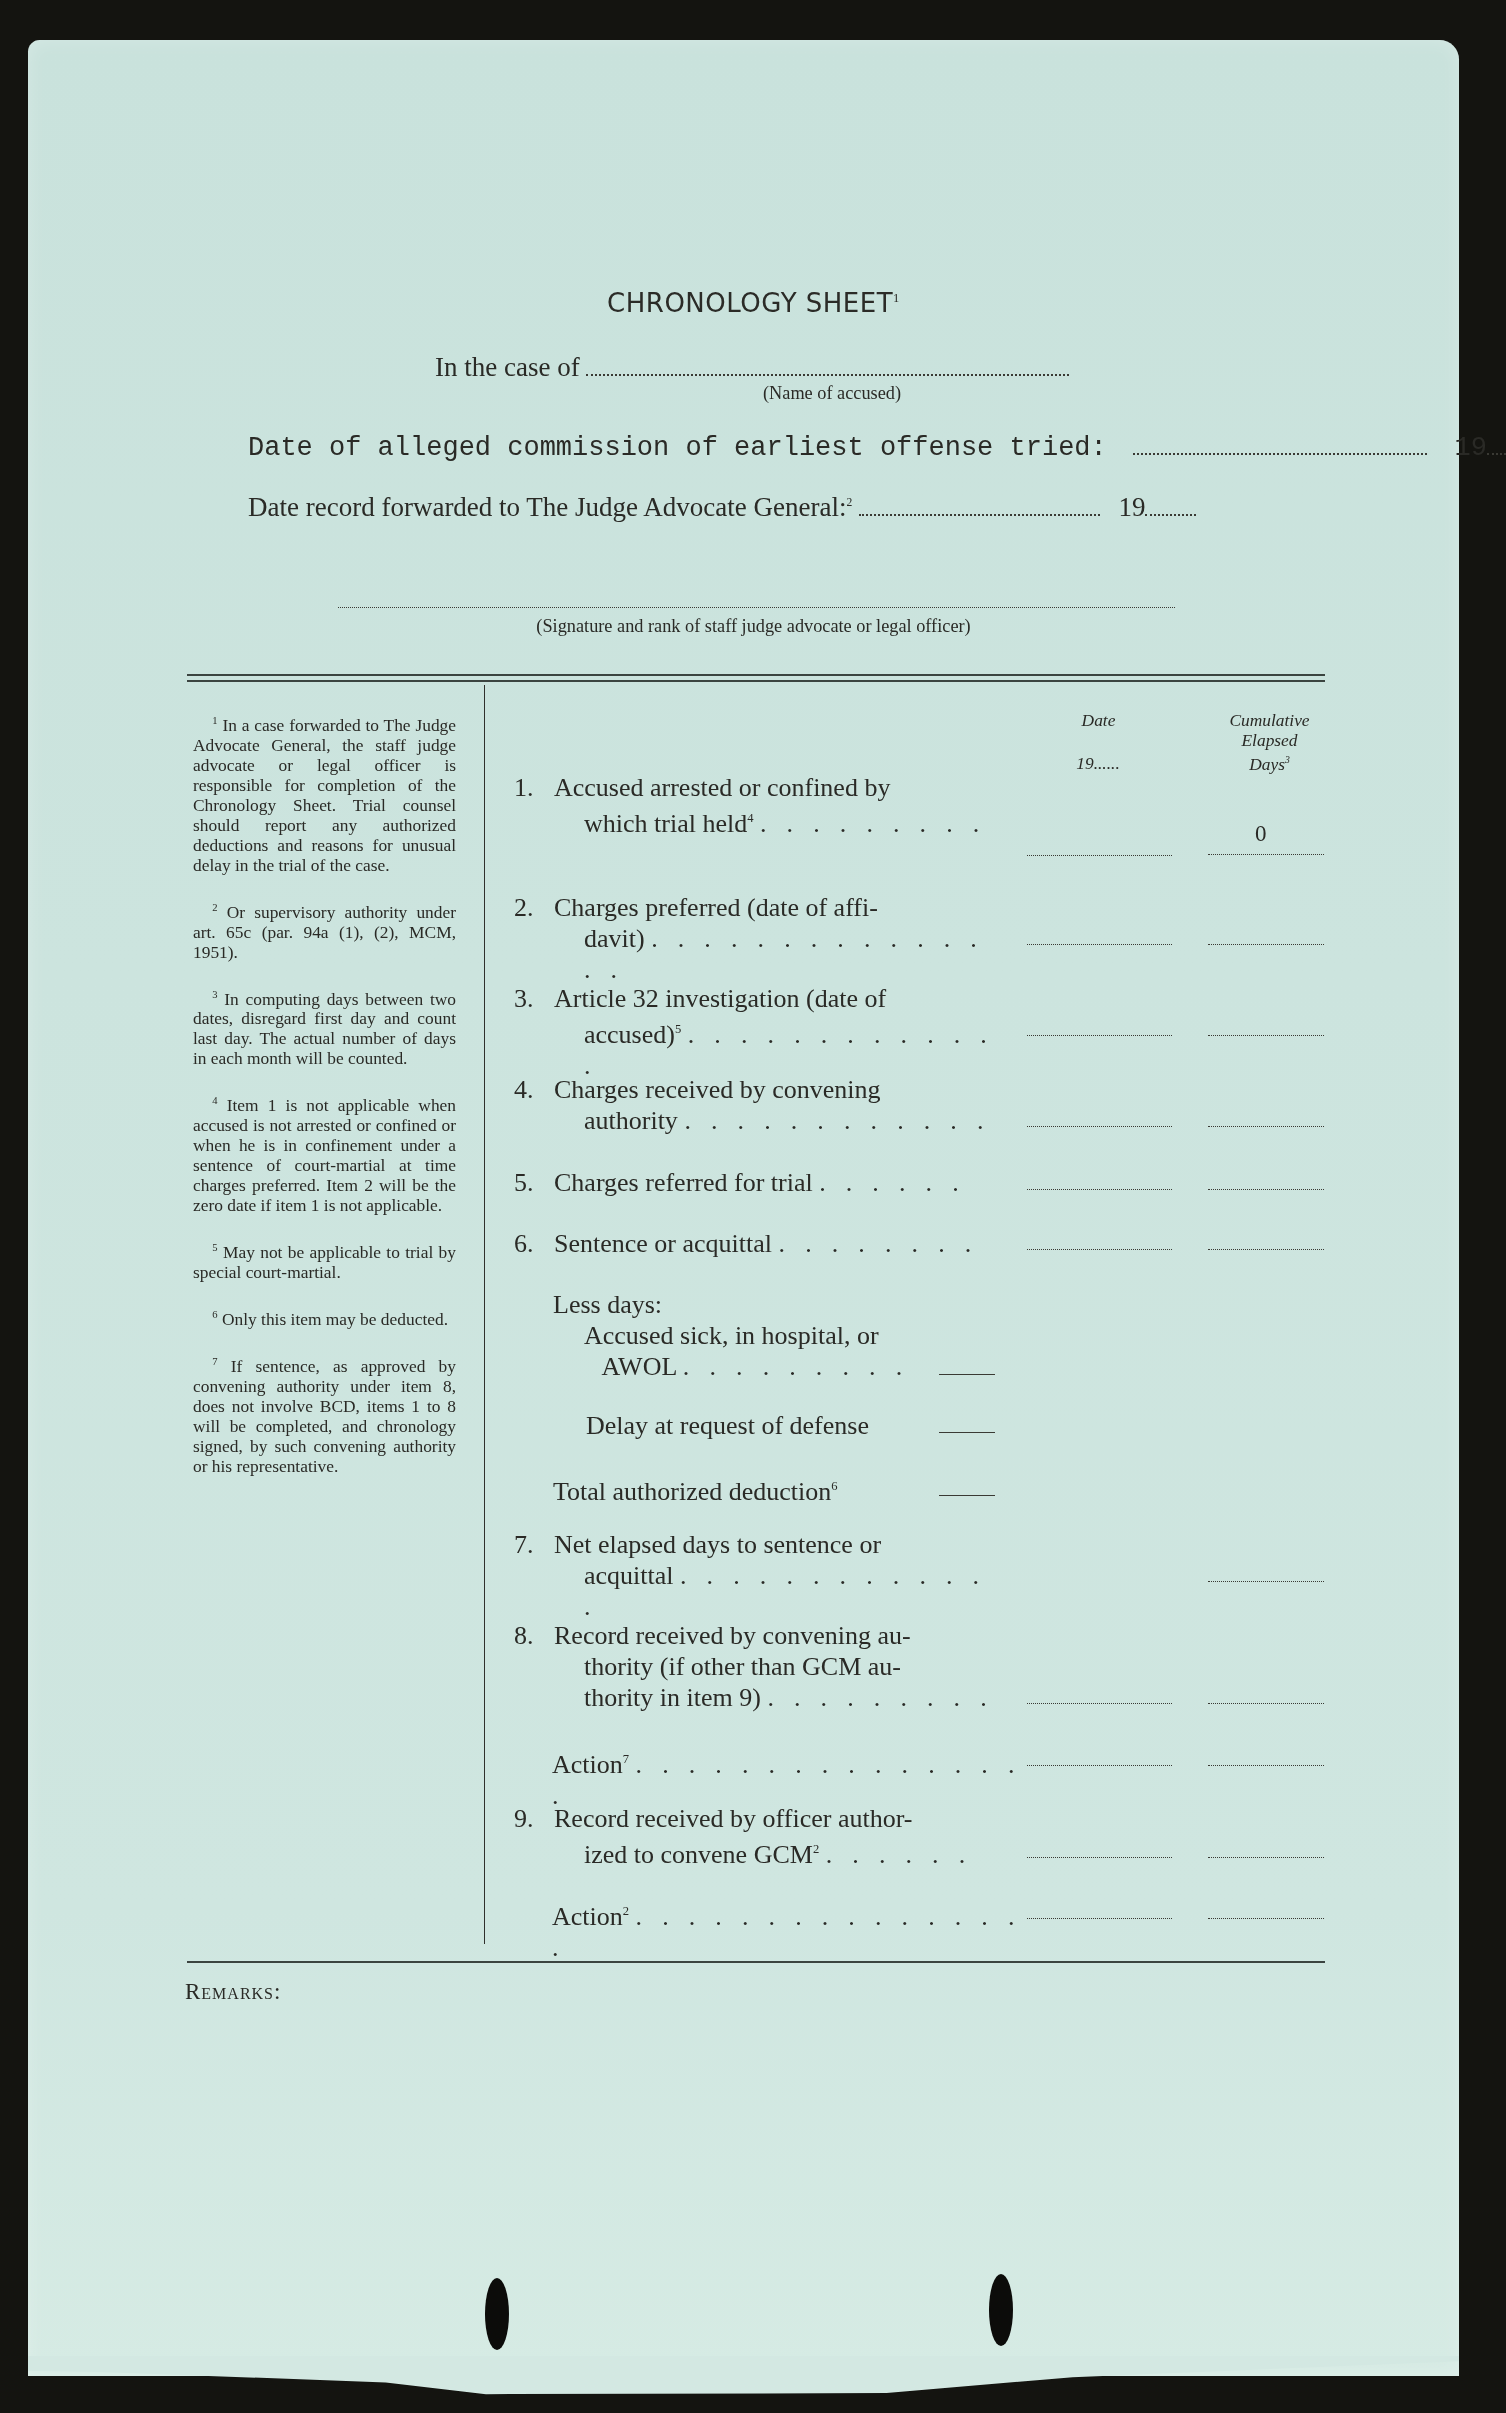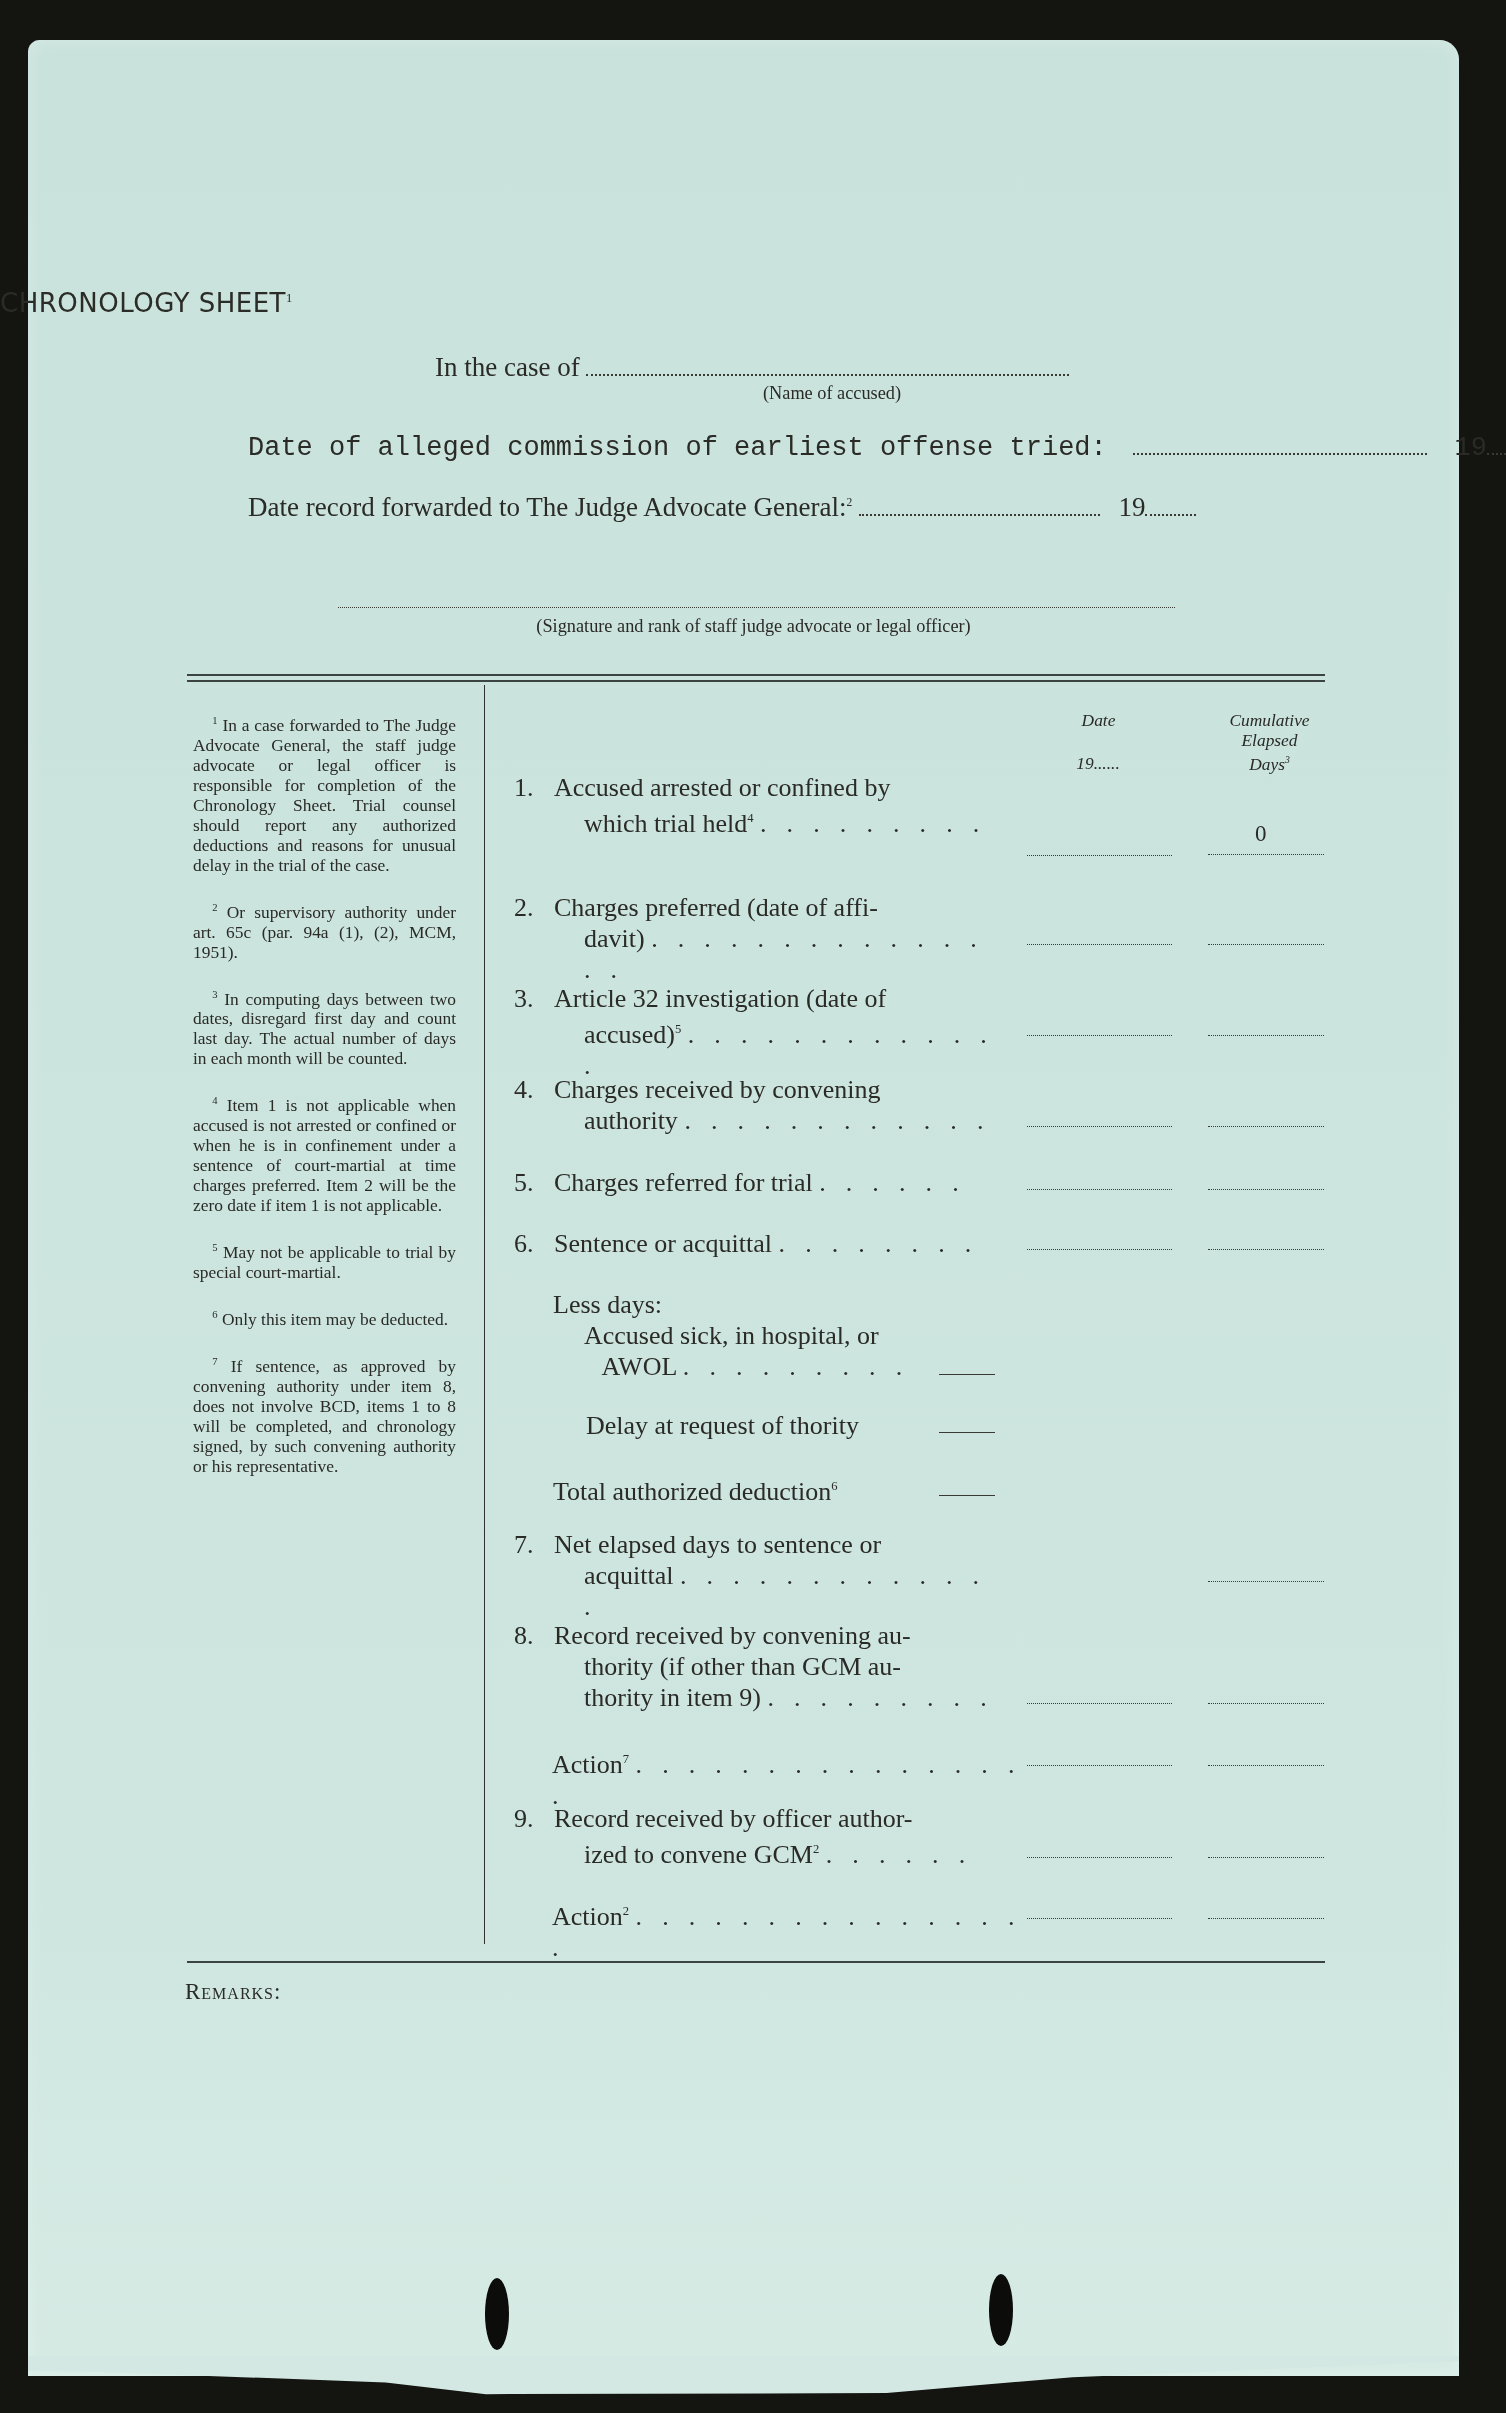--- a/index.html
+++ b/index.html
@@ -23,21 +23,21 @@
     position: absolute; left: 28px; top: 2356px; width: 1431px; height: 53px;
     background: #d3e8e2;
     clip-path: polygon(0 0, 100% 0, 100% 10%, 73% 40%, 60% 70%, 32% 72%, 25% 50%, 5% 30%, 0 28%);
   }
   .punch-hole {
     position: absolute; width: 24px; height: 72px;
     background: #0c0c0a; border-radius: 50%;
   }
   .abs { position: absolute; text-align: center; }
   .title {
-    left: 0; width: 1507px; top: 288px; text-align: left;
+    left: 0; width: 1507px; top: 288px; text-align: center;
     font-family: "DejaVu Sans", sans-serif; font-size: 26px; letter-spacing: 0.5px;
     color: #2b2b27;
   }
   .title sup { font-size: 12.6px; font-family: "Liberation Serif", serif; }
   .line-text { font-size: 27px; white-space: nowrap; }
   .dotline {
     display: inline-block; border-bottom: 2.4px dotted #3a3a34; vertical-align: baseline;
     height: 4.8px;
   }
   .caption { font-size: 18.3px; }
@@ -163,21 +163,21 @@
 </div>
 <div class="field" style="left:1027px; top:1245px; width:145px;"></div>
 <div class="field" style="left:1208px; top:1245px; width:116px;"></div>
 
 <div class="item" style="top:1289px; left:553px;">Less days:</div>
 <div class="item" style="top:1320px; left:584px;">
   <div>Accused sick, in hospital, or</div>
   <div style="padding-left:17.4px;"><span>AWOL</span> <span class="leader">. . . . . . . . .</span></div>
 </div>
 <div class="blank" style="left:939px; top:1372px; width:56px;"></div>
-<div class="item" style="top:1410px; left:586px;">Delay at request of thority</div>
+<div class="item" style="top:1410px; left:586px;">Delay at request of defense</div>
 <div class="blank" style="left:939px; top:1429px; width:56px; border-bottom:1.4px double #3a3a34; height:2.9px;"></div>
 <div class="item" style="top:1471px; left:553px;"><span>Total authorized deduction</span><sup>6</sup></div>
 <div class="blank" style="left:939px; top:1493px; width:56px;"></div>
 
 <div class="item" style="top:1529px;">
   <span class="num">7.</span>
   <div class="txt">Net elapsed days to sentence or</div>
   <div class="cont"><span>acquittal</span> <span class="leader">. . . . . . . . . . . . .</span></div>
 </div>
 <div class="field" style="left:1208px; top:1577px; width:116px;"></div>

